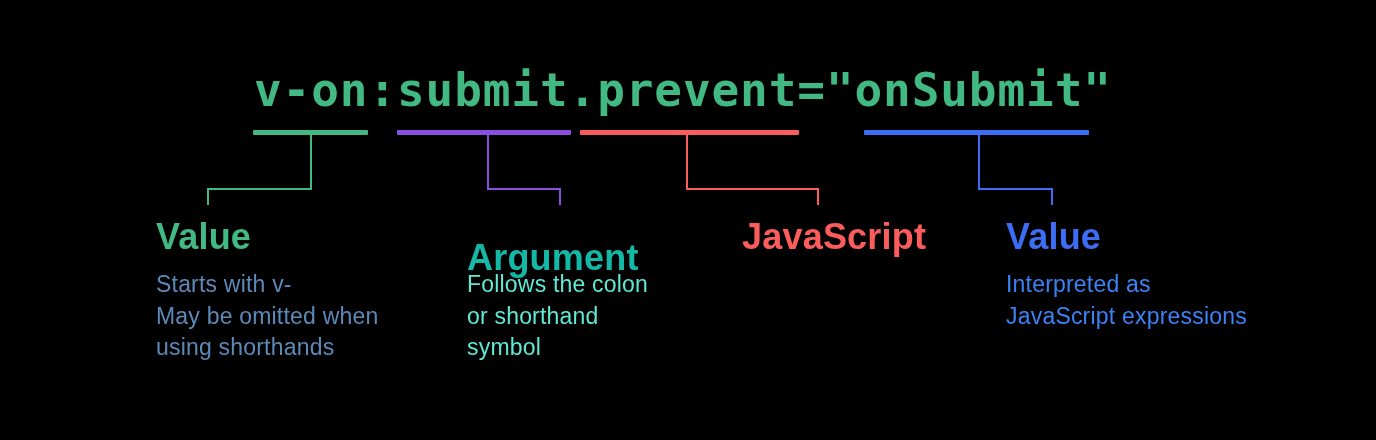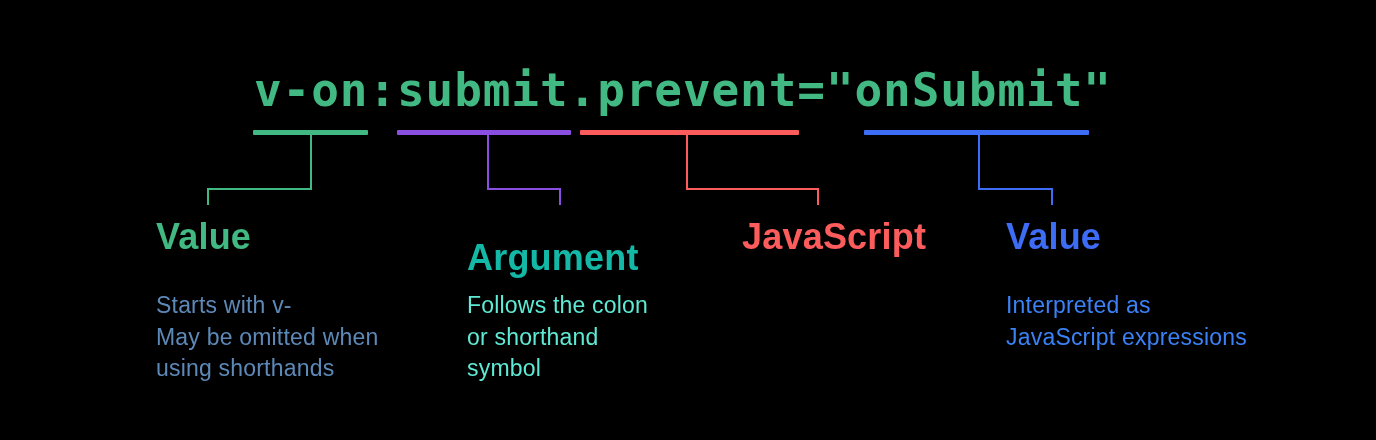--- a/index.html
+++ b/index.html
@@ -43,21 +43,21 @@
     position: absolute;
     top: 219px;
     font-size: 36px;
     font-weight: 600;
     line-height: 36px;
     letter-spacing: 0.2px;
     white-space: nowrap;
   }
   .desc {
     position: absolute;
-    top: 290px;
+    top: 269px;
     font-size: 23px;
     line-height: 31.5px;
     font-weight: 500;
     letter-spacing: 0.2px;
     white-space: pre-line;
   }
   
   .bar.b-name      { left: 253px; width: 115px; }
   .bar.b-argument  { left: 397px; width: 174px; }
   .bar.b-modifiers { left: 580px; width: 219px; }

